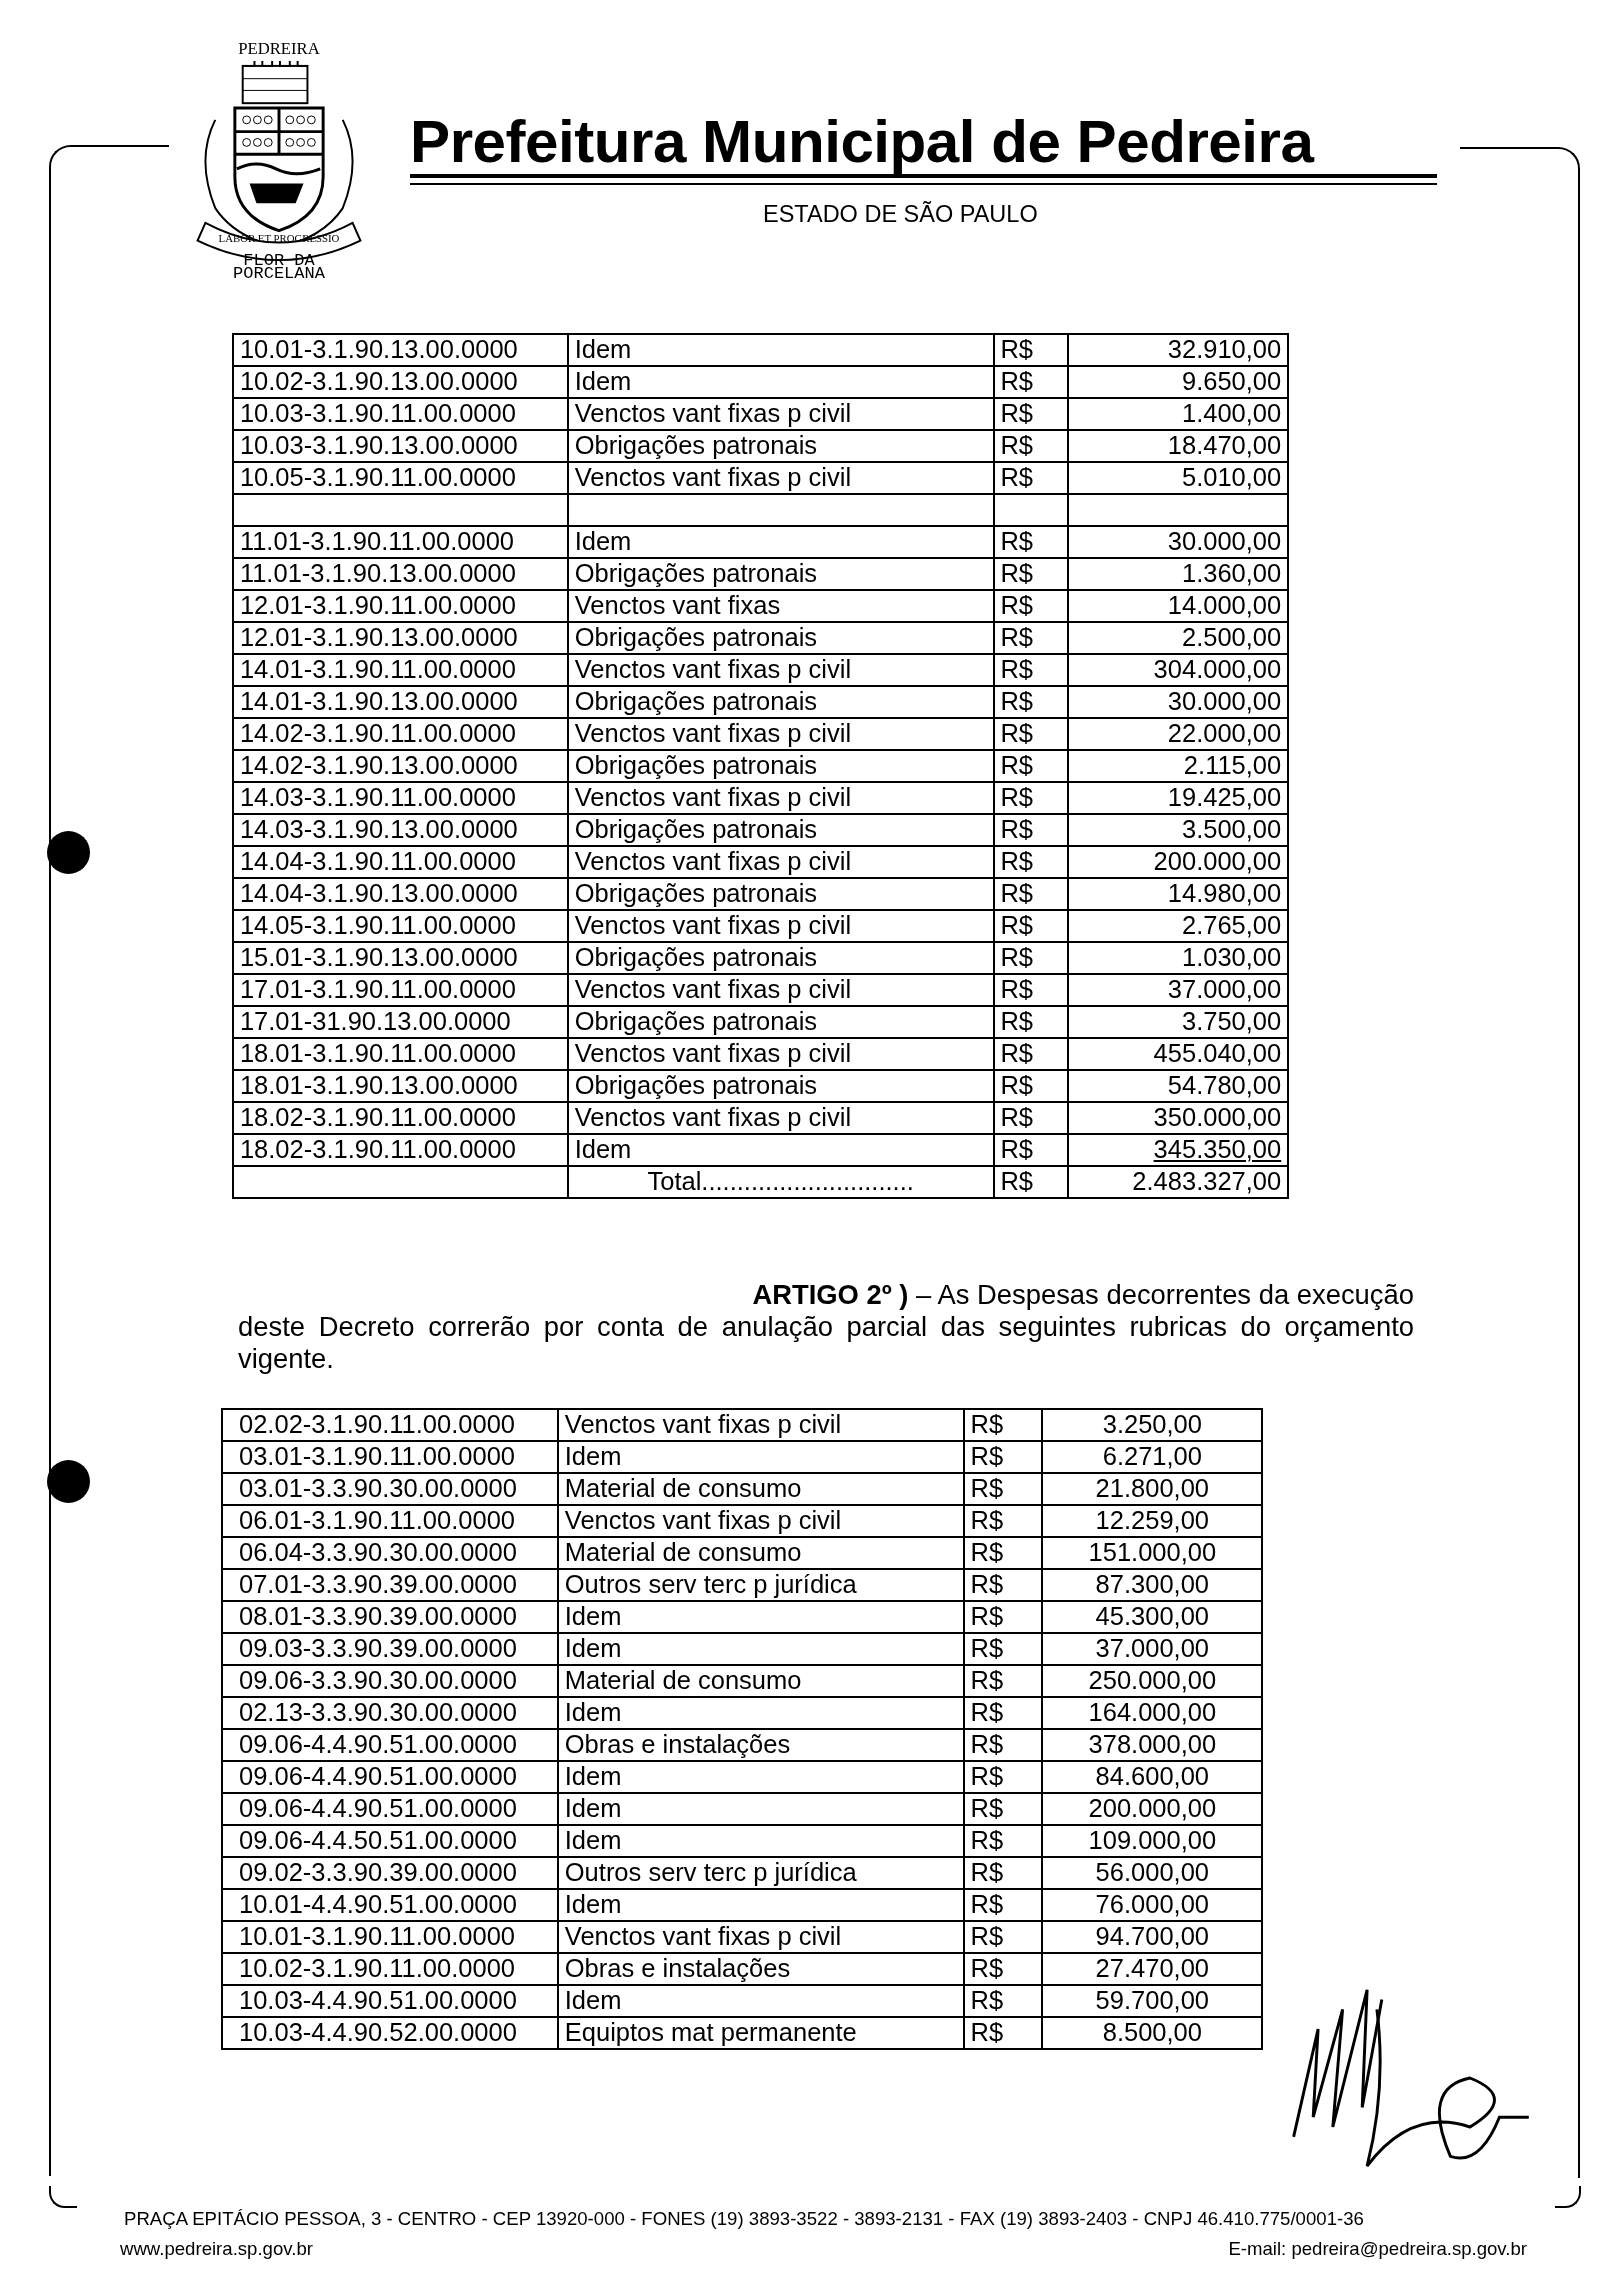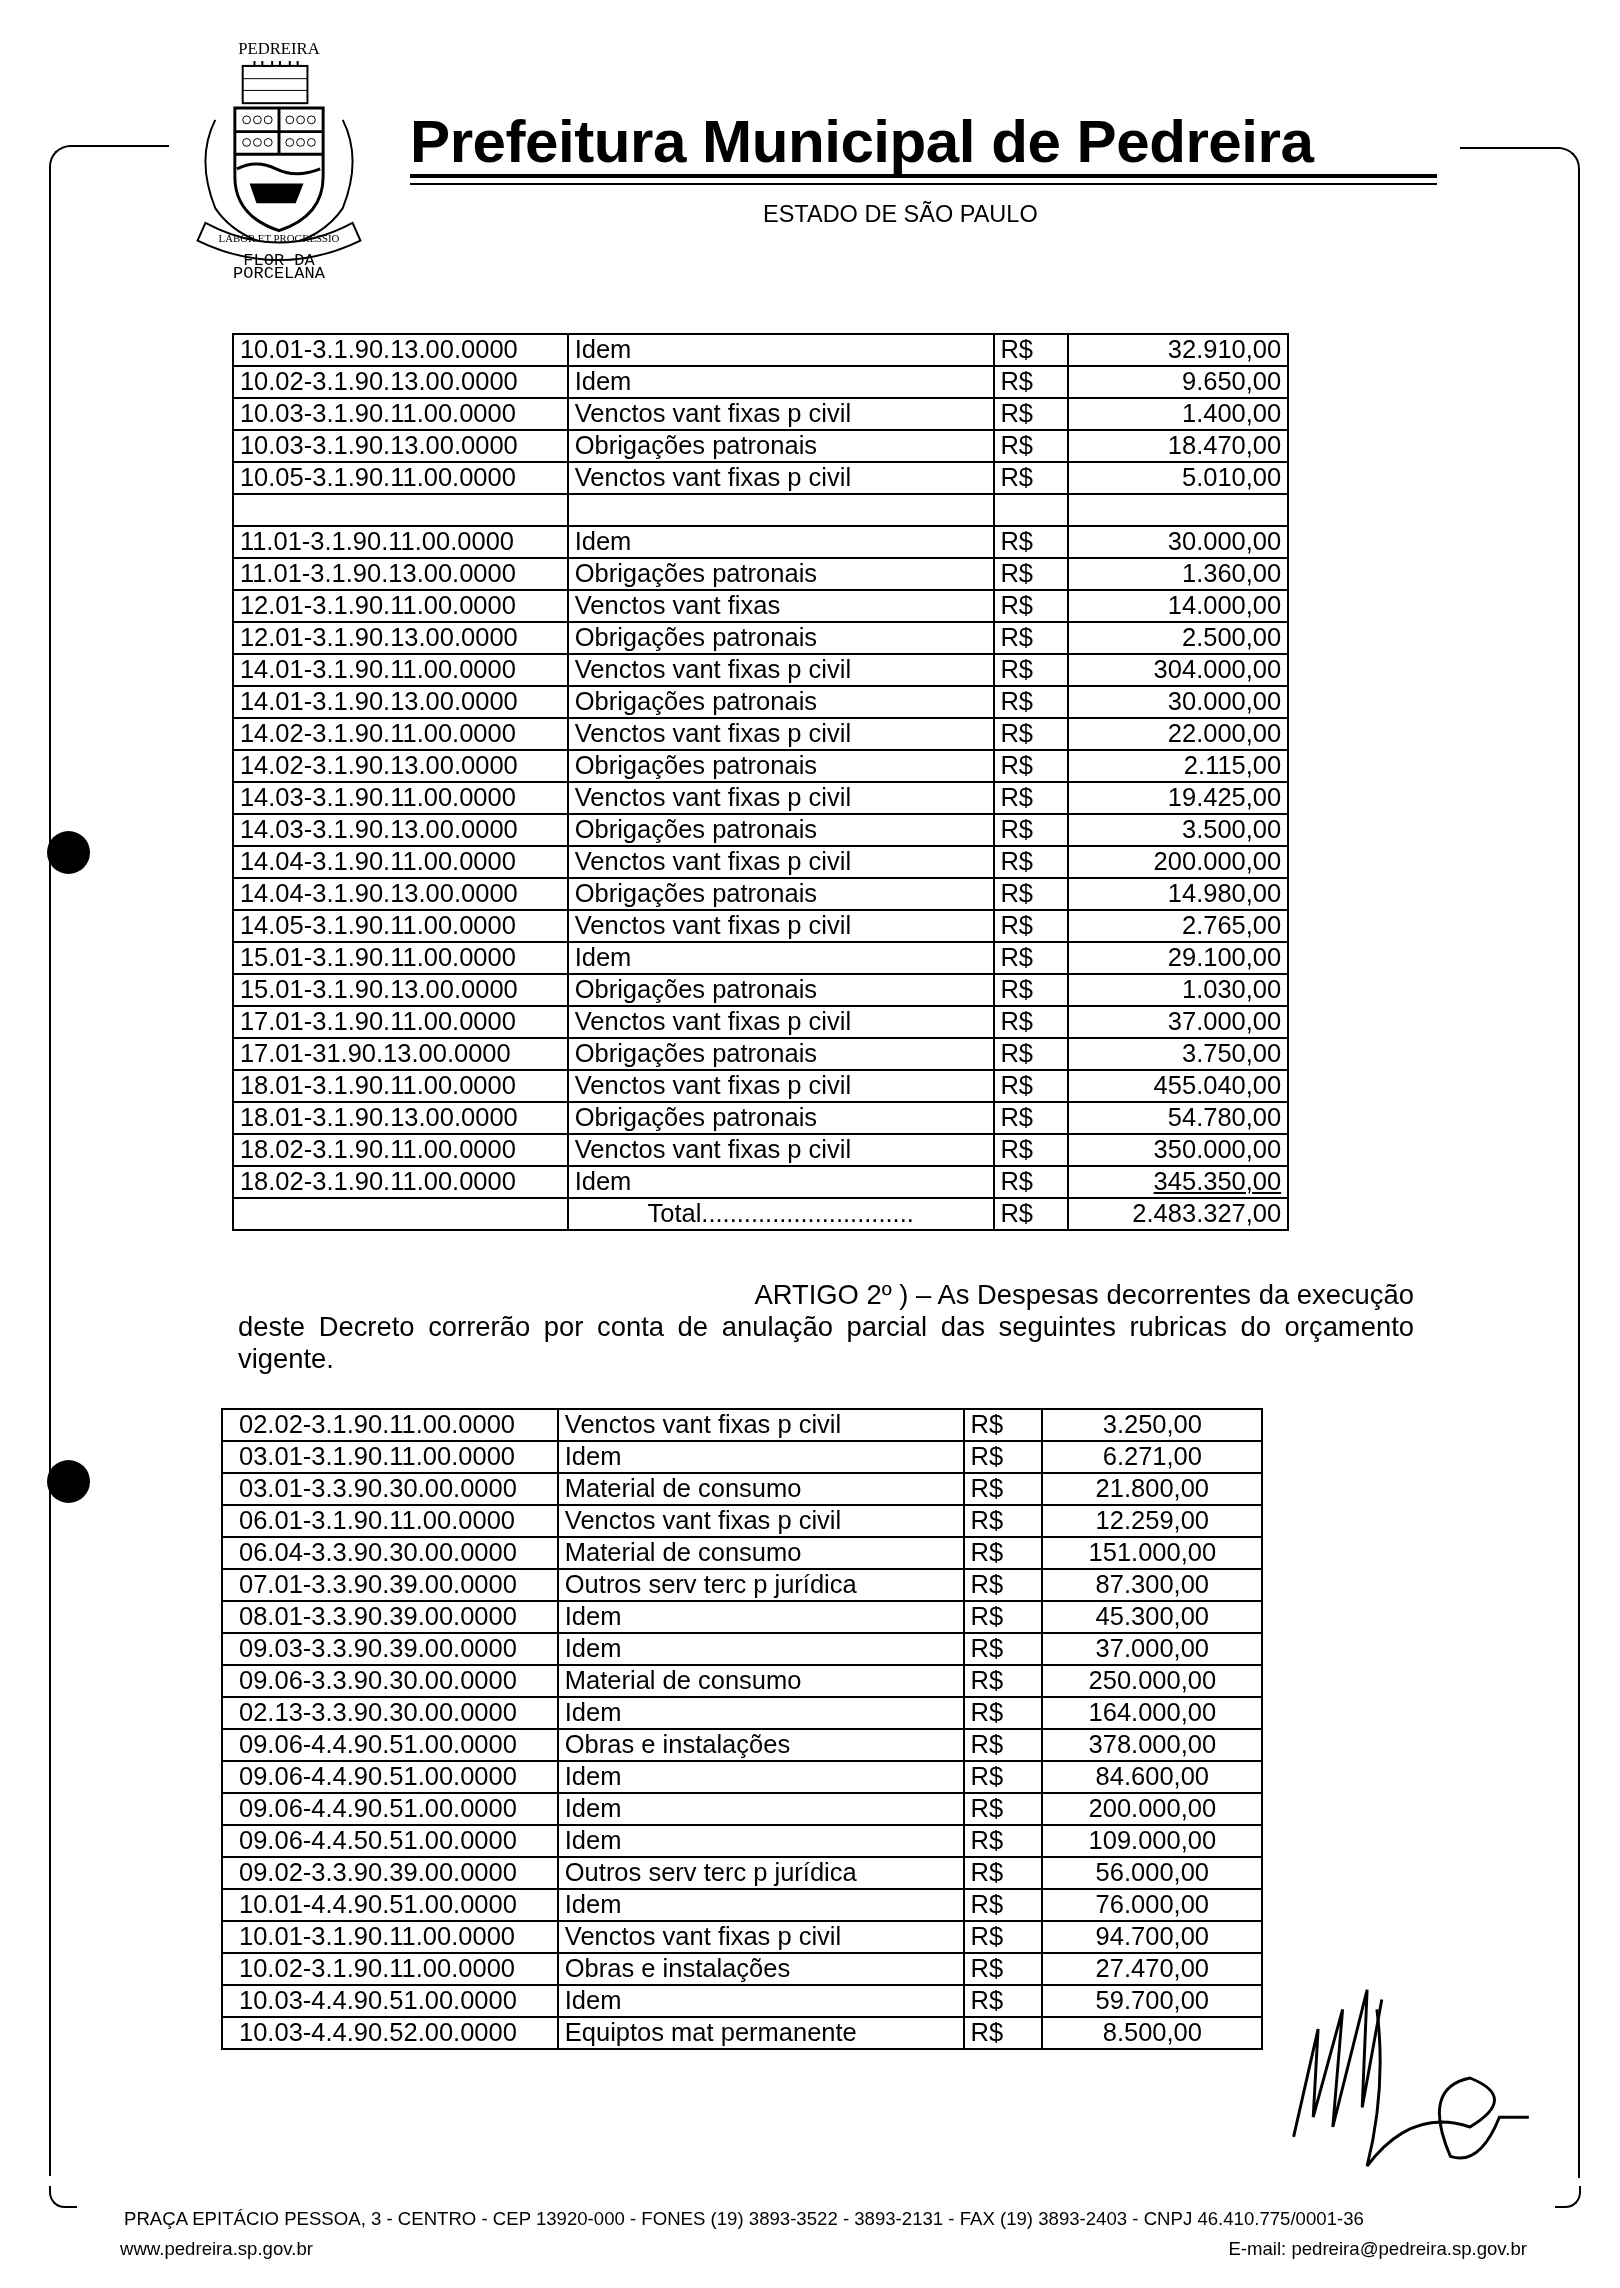--- a/index.html
+++ b/index.html
@@ -39,21 +39,21 @@
   #t1 { left: 232px; top: 333px; }
   #t2 { left: 221px; top: 1408px; }
   #t2 td.desc { width: 392px; }
   #t2 td.cur { width: 65px; }
   #t2 td.val { width: 206px; text-align: center; }
   #t2 td.code { width: 312px; padding-left: 16px; }
 
   .article { position: absolute; left: 238px; top: 1279px; width: 1176px; font-size: 27.4px; line-height: 32px; }
   .article .line1 { text-align: right; }
   .article .line2 { text-align: justify; text-align-last: justify; }
-  .article b { font-weight: normal; margin-left: 21px; }
+  .article b { font-weight: bold; margin-left: 21px; }
 
   .hole { position: absolute; width: 43px; height: 43px; border-radius: 50%; background: #000; }
 
   .footer-address { position: absolute; left: 124px; top: 2208px; font-size: 18.6px; white-space: nowrap; }
   .footer-web { position: absolute; left: 120px; top: 2238px; font-size: 18.6px; }
   .footer-email { position: absolute; right: 93px; top: 2238px; font-size: 18.6px; }
 
   .signature { position: absolute; left: 1274px; top: 1970px; width: 294px; height: 216px; }
 </style>
 </head>
@@ -215,26 +215,20 @@
         <td class="cur">R$</td>
         <td class="val">14.980,00</td>
       </tr>
       <tr>
         <td class="code">14.05-3.1.90.11.00.0000</td>
         <td class="desc">Venctos vant fixas p civil</td>
         <td class="cur">R$</td>
         <td class="val">2.765,00</td>
       </tr>
       <tr>
-        <td class="code">15.01-3.1.90.11.00.0000</td>
-        <td class="desc">Idem</td>
-        <td class="cur">R$</td>
-        <td class="val">29.100,00</td>
-      </tr>
-      <tr>
         <td class="code">15.01-3.1.90.13.00.0000</td>
         <td class="desc">Obrigações patronais</td>
         <td class="cur">R$</td>
         <td class="val">1.030,00</td>
       </tr>
       <tr>
         <td class="code">17.01-3.1.90.11.00.0000</td>
         <td class="desc">Venctos vant fixas p civil</td>
         <td class="cur">R$</td>
         <td class="val">37.000,00</td>

